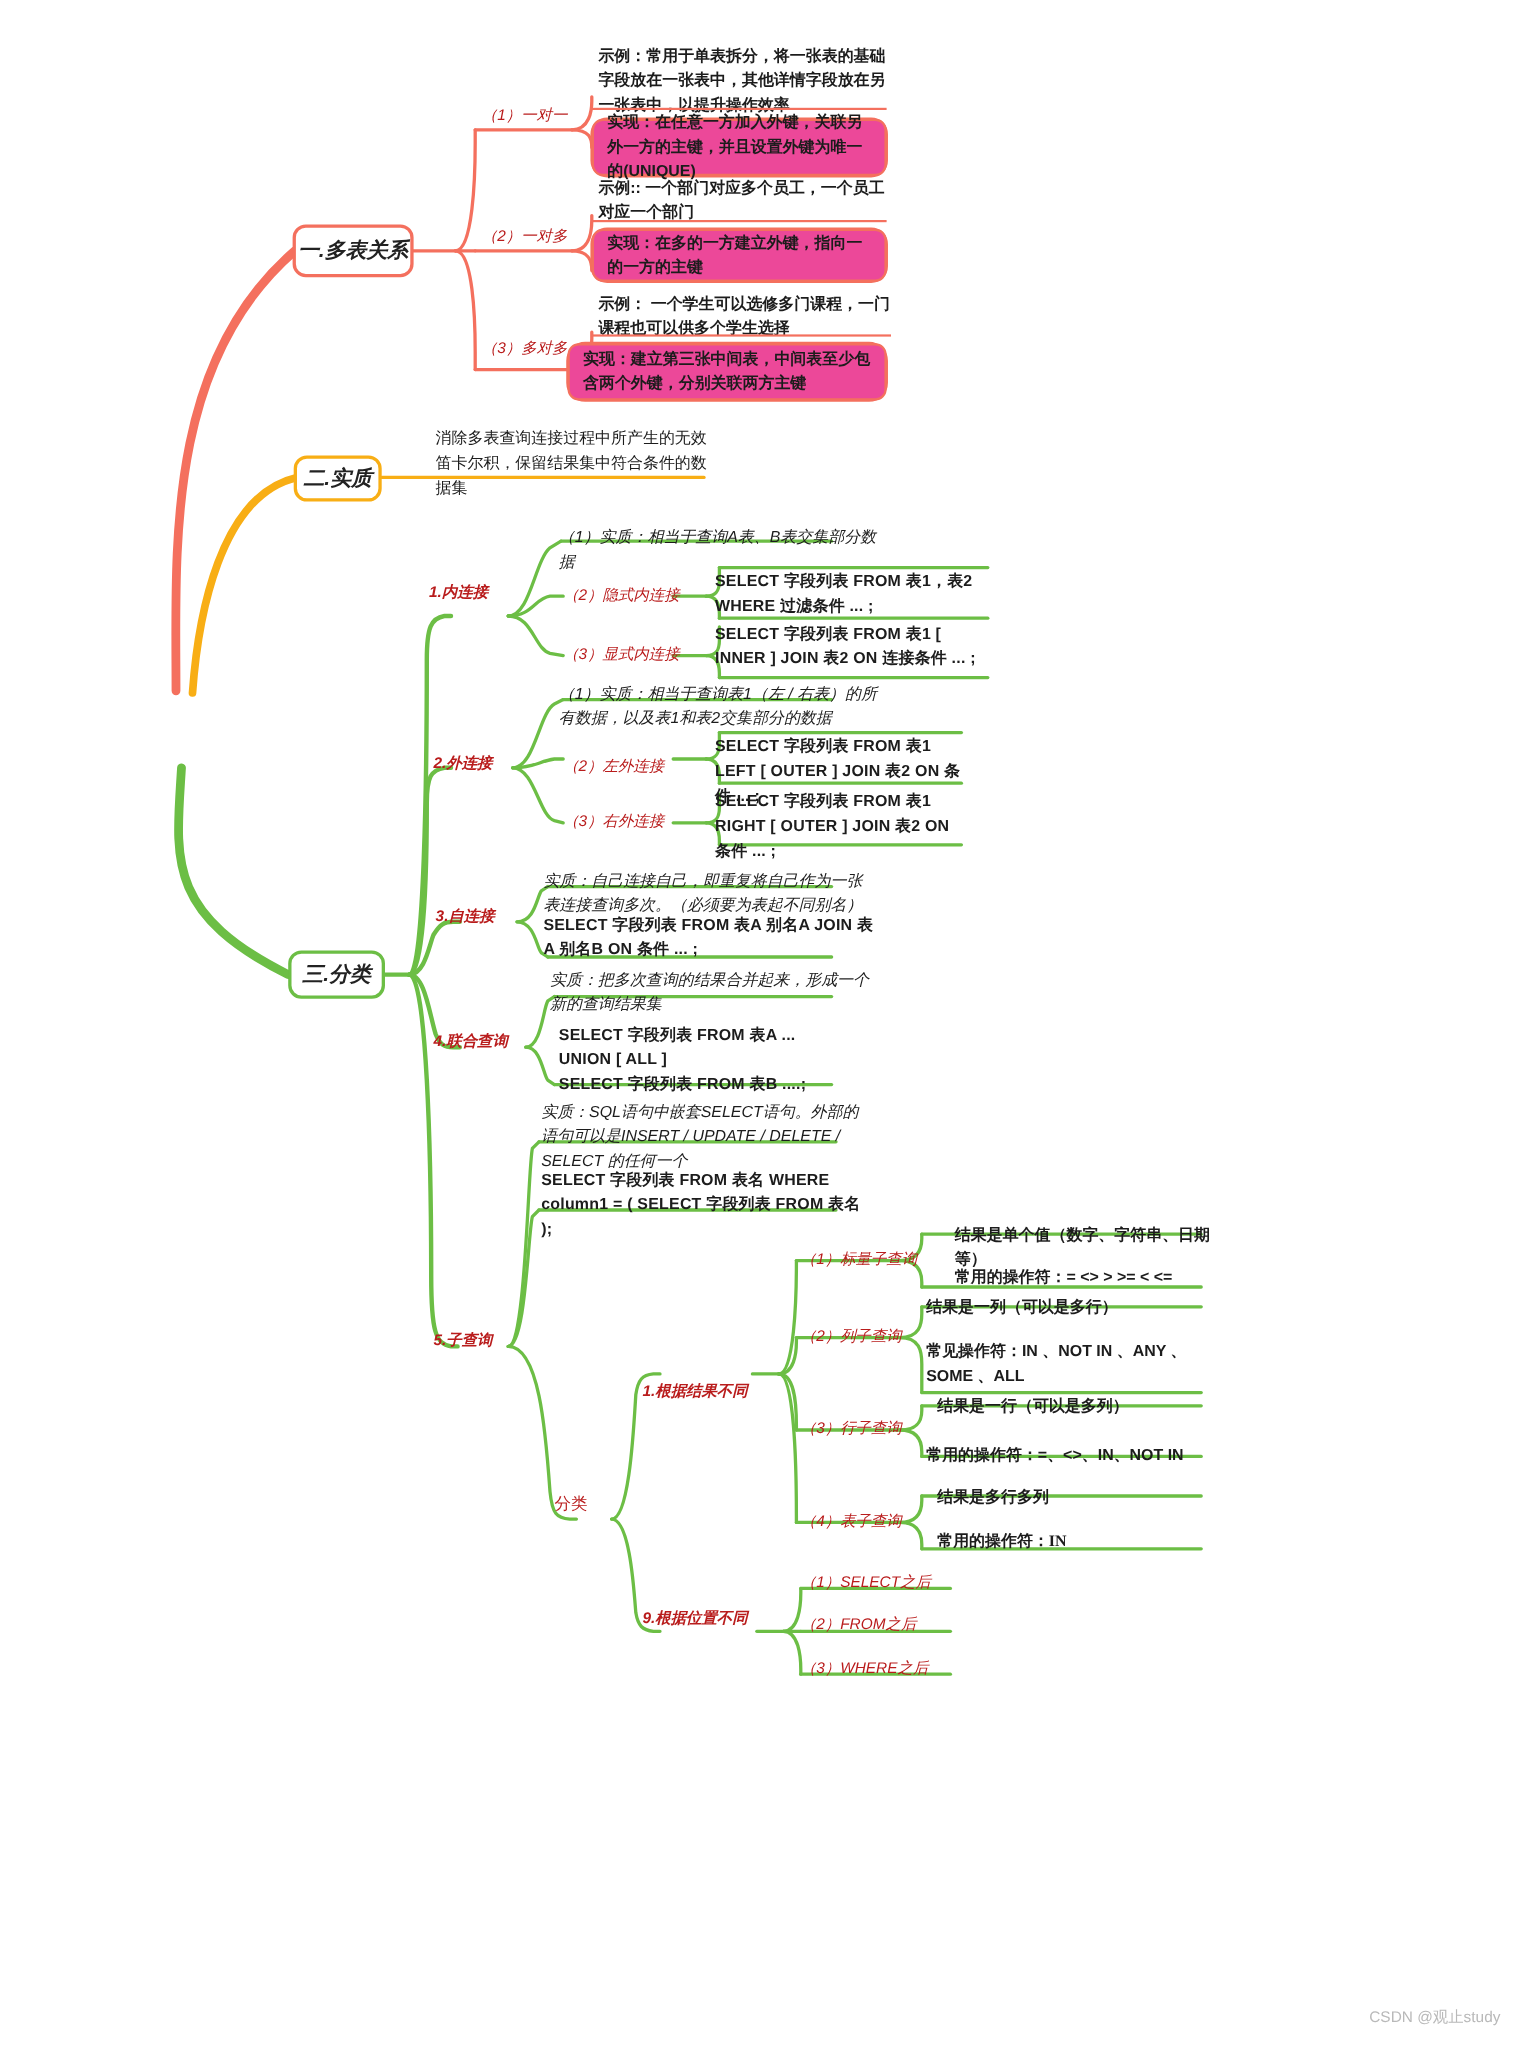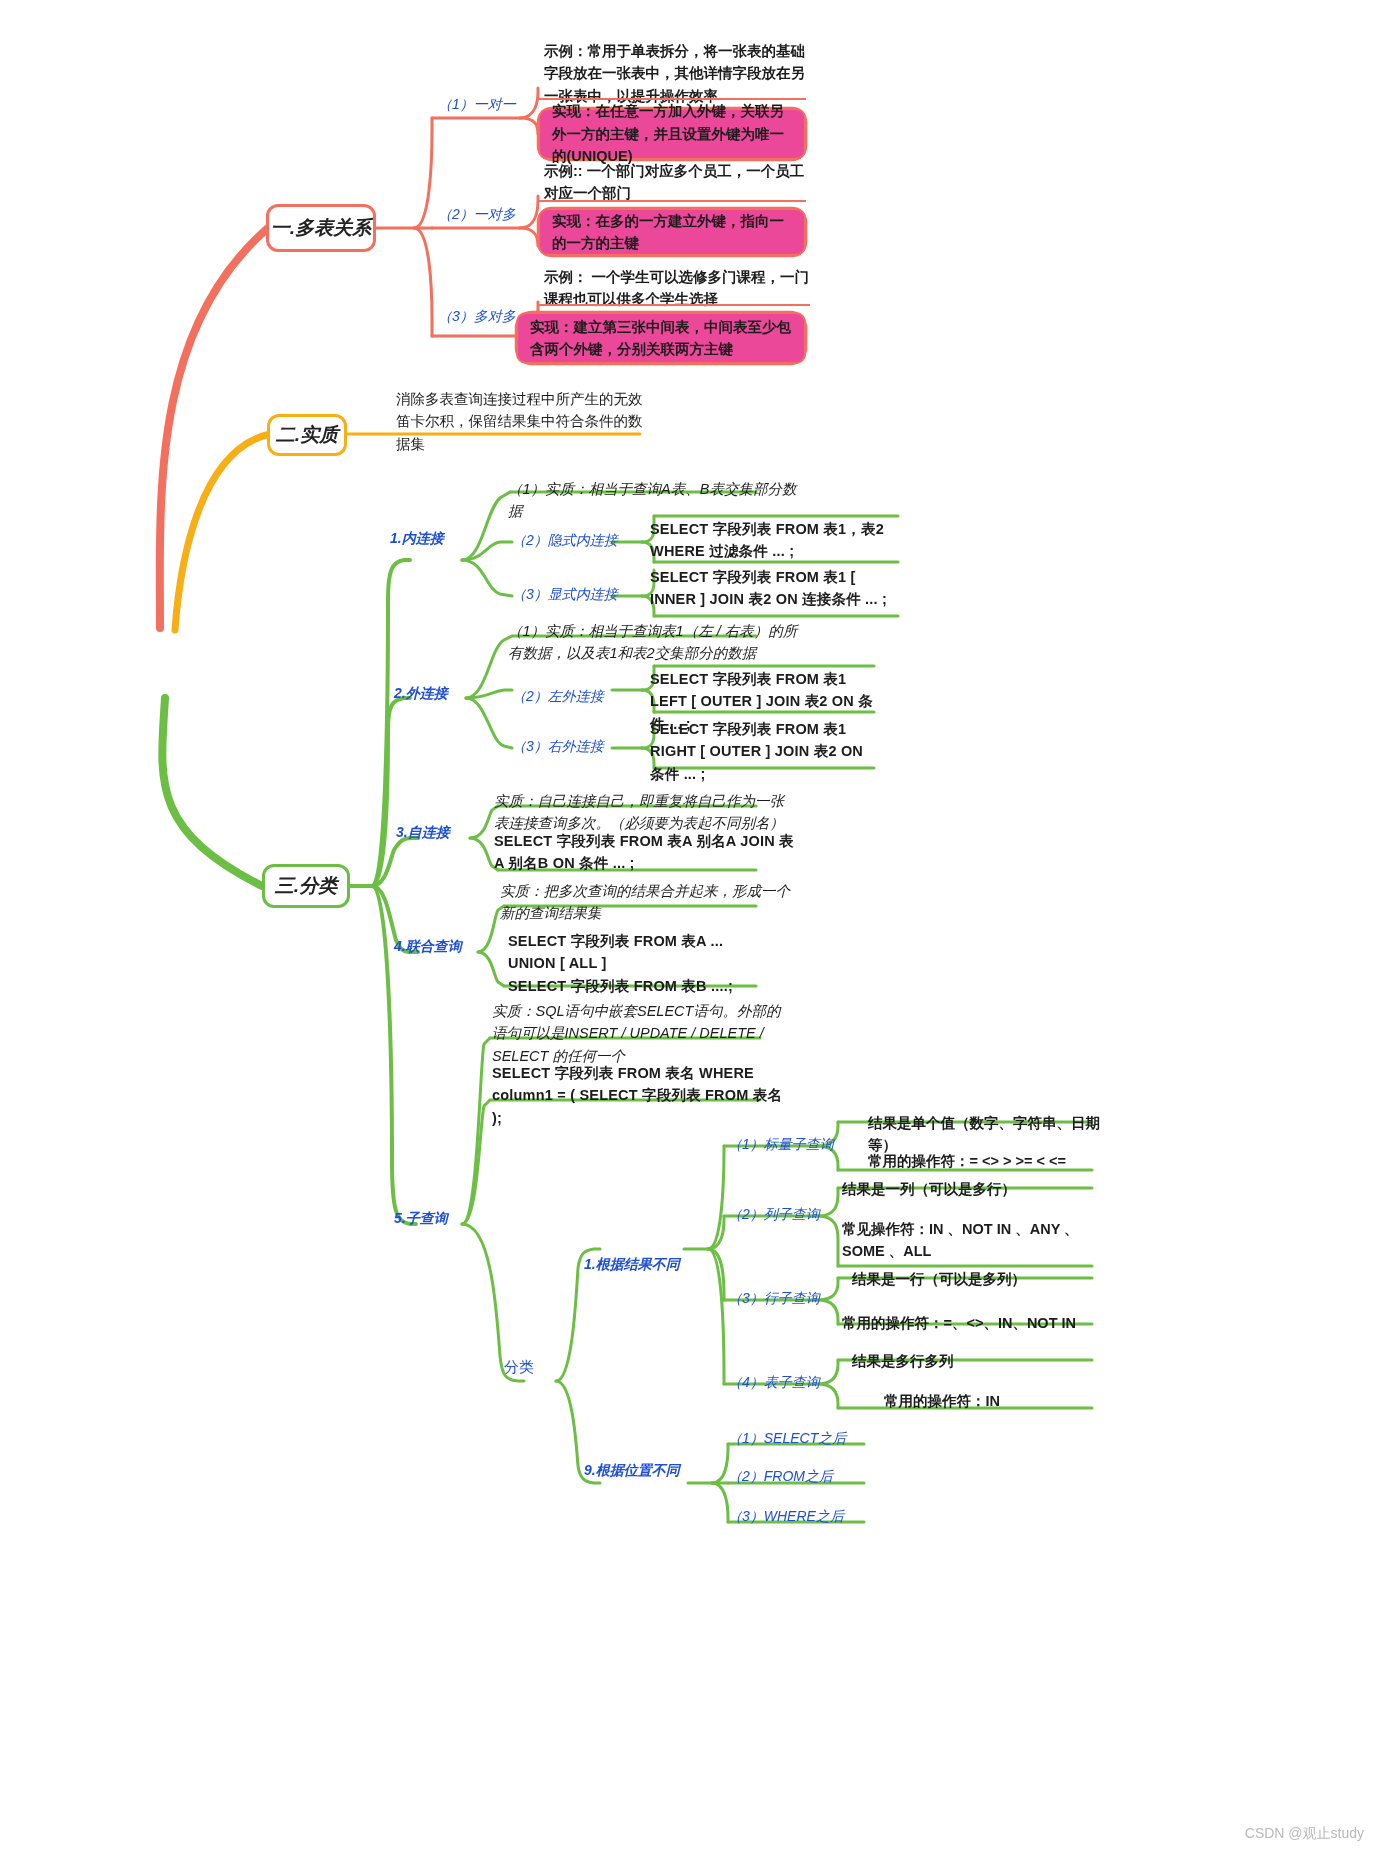--- a/index.html
+++ b/index.html
@@ -29,21 +29,21 @@
     display:flex;align-items:center;justify-content:center;
     font-size:19px;font-weight:bold;font-style:italic;color:#222;
     box-sizing:border-box;
   }
   .l1.red{border:3px solid #f4705e;}
   .l1.orange{border:3px solid #f8ae15;}
   .l1.green{border:3px solid #6cbe45;}
 
   
   .lbl{
-    position:absolute;font-style:italic;color:#1d4ed8;white-space:nowrap;
+    position:absolute;font-style:italic;color:#b91c1c;white-space:nowrap;
   }
   .lbl.sm{font-size:14px;}
   .lbl.md{font-size:15px;}
   .lbl.bold{font-weight:bold;font-size:14px;}
 
   
   .leaf{
     position:absolute;box-sizing:border-box;
     font-size:14.5px;color:#1c1c1c;line-height:1.55;
   }
@@ -271,21 +271,21 @@
   <div class="lbl sm" style="left:728px;top:1206px;">（2）列子查询</div>
   <div class="leaf b" style="left:842px;top:1178px;width:270px;">结果是一列（可以是多行）</div>
   <div class="leaf b" style="left:842px;top:1218px;width:270px;">常见操作符：IN 、NOT IN 、ANY 、SOME 、ALL</div>
 
   <div class="lbl sm" style="left:728px;top:1290px;">（3）行子查询</div>
   <div class="leaf b" style="left:852px;top:1268px;width:270px;">结果是一行（可以是多列）</div>
   <div class="leaf b" style="left:842px;top:1312px;width:280px;">常用的操作符：=、&lt;&gt;、IN、NOT IN</div>
 
   <div class="lbl sm" style="left:728px;top:1374px;">（4）表子查询</div>
   <div class="leaf b" style="left:852px;top:1350px;width:260px;">结果是多行多列</div>
-  <div class="leaf b" style="left:884px;top:1390px;width:260px;">常用的操作符：IN</div>
+  <div class="leaf b" style="left:852px;top:1390px;width:260px;font-family:Liberation Serif, serif;">常用的操作符：IN</div>
 
   <div class="lbl bold" style="left:584px;top:1462px;">9.根据位置不同</div>
   <div class="lbl sm" style="left:728px;top:1430px;">（1）SELECT之后</div>
   <div class="lbl sm" style="left:728px;top:1468px;">（2）FROM之后</div>
   <div class="lbl sm" style="left:728px;top:1508px;">（3）WHERE之后</div>
 
   <div class="watermark">CSDN @观止study</div>
 
 </div>
 

